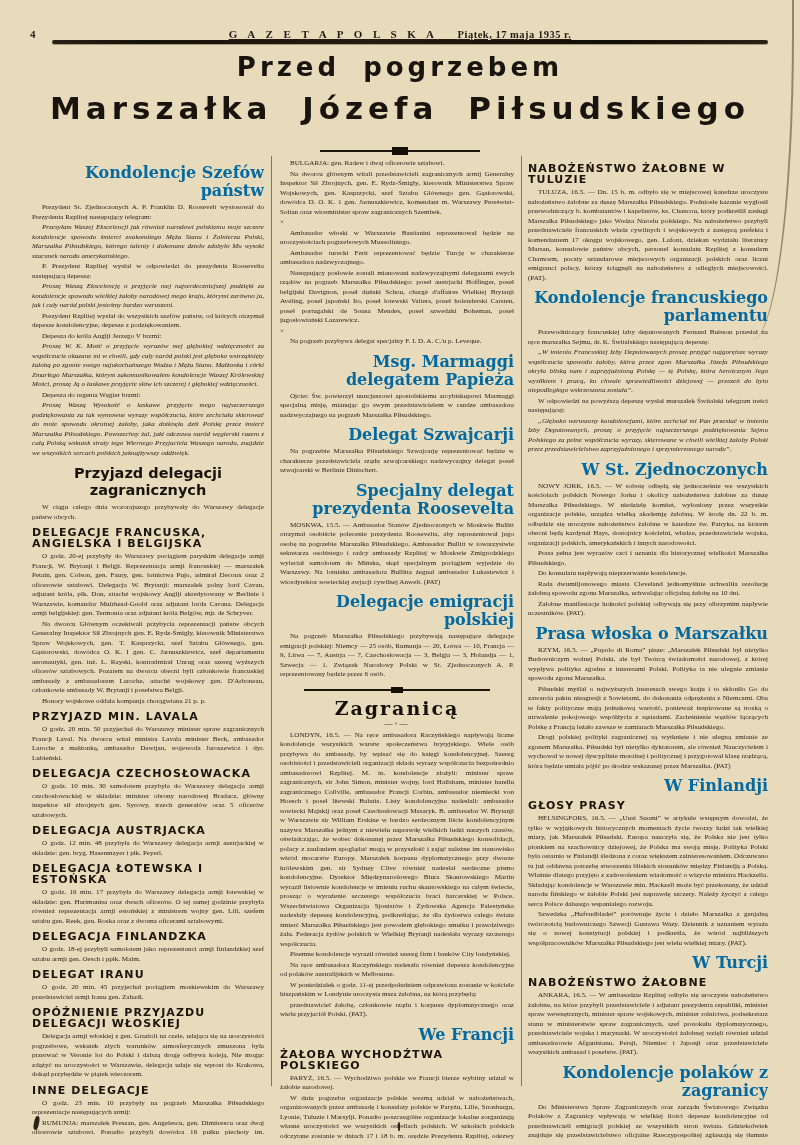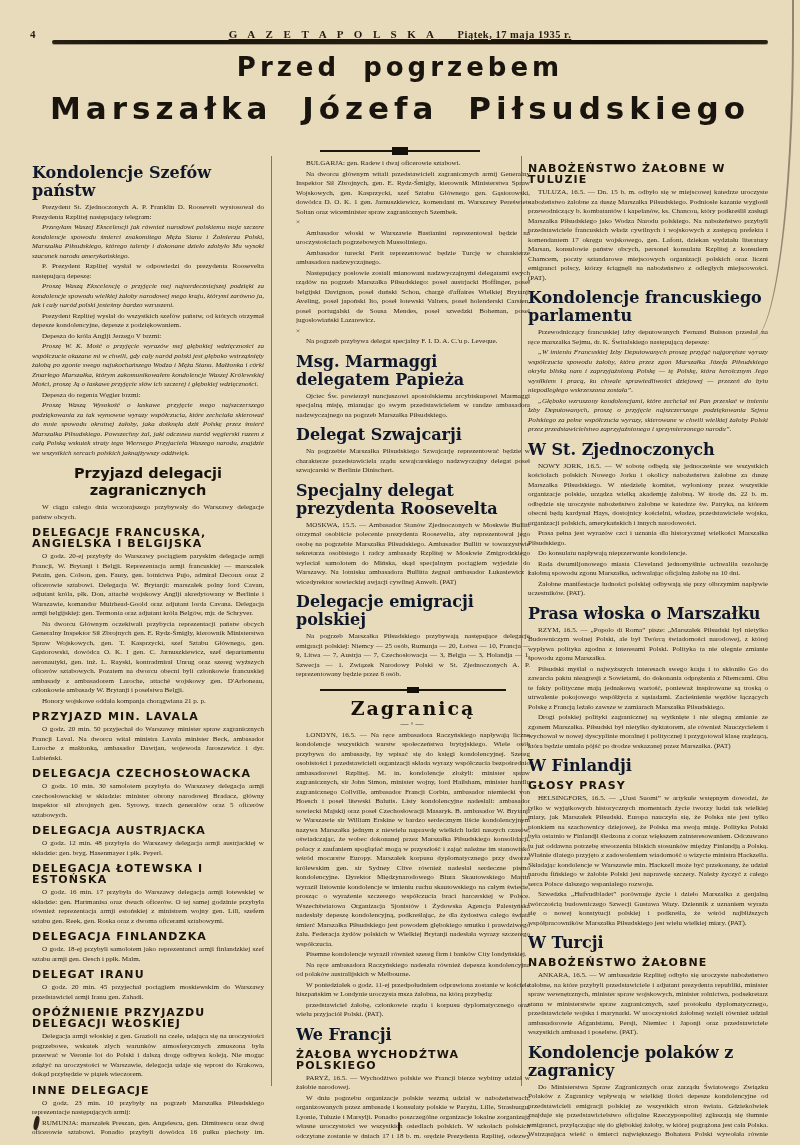--- a/index.html
+++ b/index.html
@@ -36,30 +36,30 @@
   .hl1{top:52px;font-size:26px;letter-spacing:4px;word-spacing:10px;}
   .hl2{top:82px;font-size:31px;letter-spacing:5px;word-spacing:14px;margin-top:8px;}
   .hl-divider{position:absolute;top:147px;left:320px;width:160px;height:8px;}
   .hl-divider .line{position:absolute;top:3px;left:0;right:0;height:2px;background:#1c150d;}
   .hl-divider .sq{position:absolute;top:0;left:72px;width:16px;height:8px;background:#15100a;}
 
   
   .col{position:absolute;top:158px;height:982px;overflow:hidden;
     font-size:7.1px;line-height:9.5px;text-align:justify;}
   .col-left{left:32px;width:232px;}
-  .col-mid{left:296px;width:234px;}
+  .col-mid{left:280px;width:234px;}
   .col-right{left:528px;width:240px;}
   .sep{position:absolute;top:156px;width:1px;height:930px;background:rgba(45,35,22,.55);}
   .sep1{left:271px;} .sep2{left:521px;}
 
   
   .p{margin:1px 0;text-indent:10px;}
   .pi{margin:1px 0;text-indent:10px;font-style:italic;}
-  .h1{font-family:"DejaVu Serif",serif;font-weight:bold;text-align:left;
-      font-size:16px;line-height:18px;margin:6px 0 3px;text-indent:0;color:#0f172a;}
+  .h1{font-family:"DejaVu Serif",serif;font-weight:bold;text-align:right;
+      font-size:16px;line-height:18px;margin:6px 0 3px;text-indent:0;color:#0369a1;}
   .h1s{font-family:"DejaVu Sans",sans-serif;font-weight:bold;text-align:center;
       font-size:14.5px;line-height:17px;margin:7px 0 4px;letter-spacing:0px;color:#17120c;}
   .h2{font-family:"DejaVu Sans",sans-serif;font-weight:bold;text-align:left;
       font-size:11px;line-height:11px;letter-spacing:1.1px;margin:5px 0 3px;color:#1b150d;}
   .ruleblk{position:relative;height:8px;margin:6px 24px 4px;}
   .ruleblk .line{position:absolute;top:3px;left:0;right:0;height:2px;background:#1d160e;}
   .ruleblk .sq{position:absolute;top:1px;left:calc(50% - 6px);width:12px;height:6px;background:#15100a;}
   .zag{text-align:center;margin:2px 0 3px;}
   .zag .zh{font-family:"DejaVu Serif",serif;font-weight:bold;font-size:19px;line-height:21px;letter-spacing:2px;color:#17110b;}
   .zag .orn{font-size:8px;line-height:8px;letter-spacing:2px;margin-top:1px;}
@@ -158,20 +158,21 @@
     <div class="h2">ŻAŁOBA WYCHODŹTWA POLSKIEGO</div>
     <div class="p">PARYŻ, 16.5. — Wychodźtwo polskie we Francji bierze wybitny udział w żałobie narodowej.</div>
     <div class="p">W dniu pogrzebu organizacje polskie wezmą udział w nabożeństwach, organizowanych przez ambasadę i konsulaty polskie w Paryżu, Lille, Strasburgu, Lyonie, Tuluzie i Marsylji. Ponadto poszczególne organizacje lokalne zorganizują własne uroczystości we wszystkich osiedlach polskich. W szkołach polskich odczytane zostanie w dniach 17 i 18 b. m. orędzie Prezydenta Rzplitej, odezwy ministra oświaty i ambasadora Chłapowskiego oraz wygłoszone będą pogadanki o roli, jaką odegrał Marszałek w życiu Polski i o Jego specjalnem ukochaniu młodzieży. W dn. 26 b. m. we wszystkich miastach, stanowiących okręgi konsularne, odbędą się uroczyste akademje ku czci Wodza Narodu, na których organizacje polskie wystąpią ze sztandarami. (PAT).</div>
   </div>
 <div class="col col-right">
     <div class="h2">NABOŻEŃSTWO ŻAŁOBNE W TULUZIE</div>
     <div class="p">TULUZA, 16.5. — Dn. 15 b. m. odbyło się w miejscowej katedrze uroczyste nabożeństwo żałobne za duszę Marszałka Piłsudskiego. Podniosłe kazanie wygłosił przewodniczący b. kombatantów i kapelanów, ks. Chancou, który podkreślił zasługi Marszałka Piłsudskiego jako Wodza Narodu polskiego. Na nabożeństwo przybyli przedstawiciele francuskich władz cywilnych i wojskowych z zastępcą prefekta i komendantem 17 okręgu wojskowego, gen. Lafont, dziekan wydziału literatury Marsan, konsulowie państw obcych, personel konsulatu Rzplitej z konsulem Chamcem, poczty sztandarowe miejscowych organizacji polskich oraz liczni emigranci polscy, którzy ściągnęli na nabożeństwo z odległych miejscowości. (PAT).</div>
     <div class="h1">Kondolencje francuskiego parlamentu</div>
     <div class="p">Przewodniczący francuskiej izby deputowanych Fernand Buisson przesłał na ręce marszałka Sejmu, dr. K. Świtalskiego następującą depeszę:</div>
     <div class="pi">„W imieniu Francuskiej Izby Deputowanych proszę przyjąć najgorętsze wyrazy współczucia spowodu żałoby, która przez zgon Marszałka Józefa Piłsudskiego okryła bliską nam i zaprzyjaźnioną Polskę — tę Polskę, która heroicznym Jego wysiłkiem i pracą, ku chwale sprawiedliwości dziejowej — przezeń do bytu niepodległego wskrzeszona została”.</div>
+    <div class="p">W odpowiedzi na powyższą depeszę wysłał marszałek Świtalski telegram treści następującej:</div>
     <div class="pi">„Głęboko wzruszony kondolencjami, które zechciał mi Pan przesłać w imieniu Izby Deputowanych, proszę o przyjęcie najszczerszego podziękowania Sejmu Polskiego za pełne współczucia wyrazy, skierowane w chwili wielkiej żałoby Polski przez przedstawicielstwo zaprzyjaźnionego i sprzymierzonego narodu”.</div>
     <div class="h1">W St. Zjednoczonych</div>
     <div class="p">NOWY JORK, 16.5. — W sobotę odbędą się jednocześnie we wszystkich kościołach polskich Nowego Jorku i okolicy nabożeństwa żałobne za duszę Marszałka Piłsudskiego. W niedzielę komitet, wyłoniony przez wszystkie organizacje polskie, urządza wielką akademję żałobną. W środę dn. 22 b. m. odbędzie się uroczyste nabożeństwo żałobne w katedrze św. Patryka, na którem obecni będą kardynał Hays, dostojnicy kościelni, władze, przedstawiciele wojska, organizacji polskich, amerykańskich i innych narodowości.</div>
     <div class="p">Prasa pełna jest wyrazów czci i uznania dla historycznej wielkości Marszałka Piłsudskiego.</div>
     <div class="p">Do konsulatu napływają nieprzerwanie kondolencje.</div>
     <div class="p">Rada dwumiljonowego miasta Cleveland jednomyślnie uchwaliła rezolucję żałobną spowodu zgonu Marszałka, uchwalając oficjalną żałobę na 10 dni.</div>
     <div class="p">Żałobne manifestacje ludności polskiej odbywają się przy olbrzymim napływie uczestników. (PAT).</div>
     <div class="h1">Prasa włoska o Marszałku</div>
     <div class="p">RZYM, 16.5. — „Popolo di Roma” pisze: „Marszałek Piłsudski był nietylko Budowniczym wolnej Polski, ale był Twórcą świadomości narodowej, z której wypływa polityka zgodna z interesami Polski. Polityka ta nie ulegnie zmianie spowodu zgonu Marszałka.</div>
     <div class="p">Piłsudski myślał o najwyższych interesach swego kraju i to skłoniło Go do zawarcia paktu nieagresji z Sowietami, do dokonania odprężenia z Niemcami. Oba te fakty polityczne mają jednakową wartość, ponieważ inspirowane są troską o utrwalenie pokojowego współżycia z sąsiadami. Zacieśnienie węzłów łączących Polskę z Francją leżało zawsze w zamiarach Marszałka Piłsudskiego.</div>

